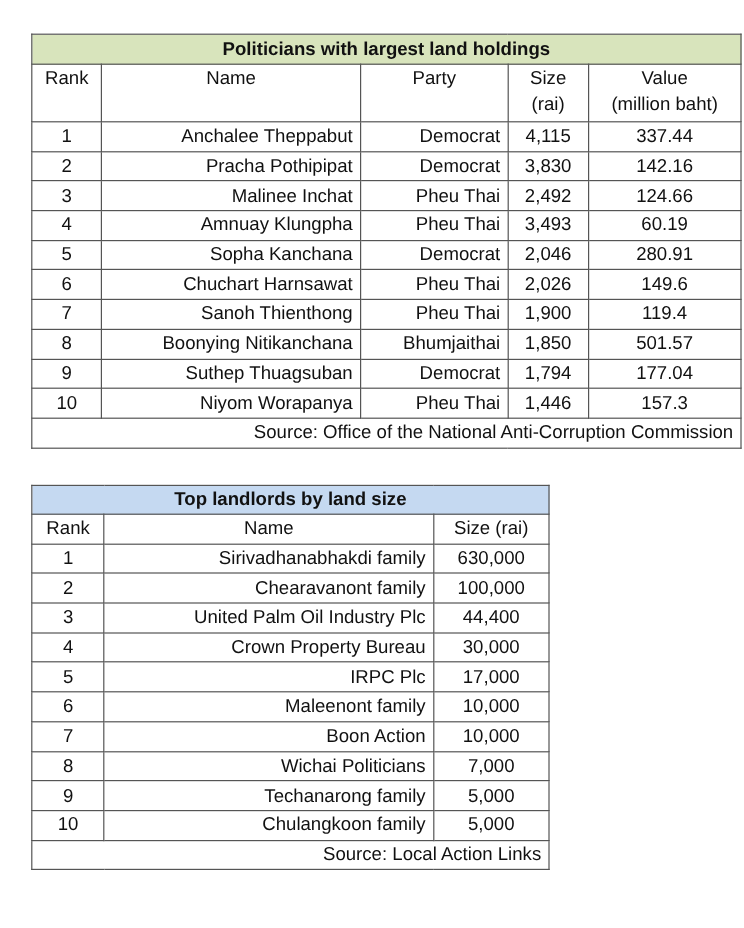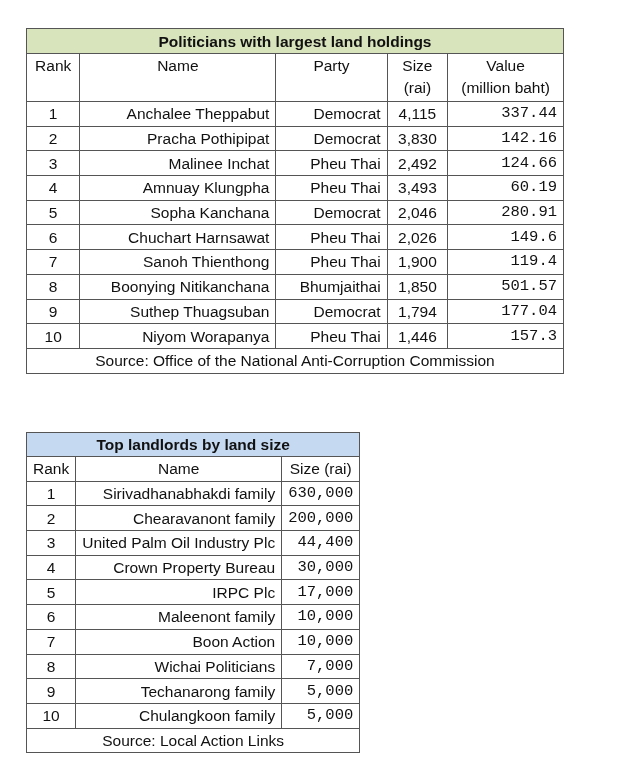--- a/index.html
+++ b/index.html
@@ -1,37 +1,37 @@
 <!DOCTYPE html>
 <html><head>
 <meta charset="utf-8">
 <style>
   html, body { margin: 0; padding: 0; background: #ffffff; }
   body { width: 620px; height: 773px; position: relative; font-family: "Liberation Sans", "DejaVu Sans", sans-serif; color: #111; }
   table { border-collapse: collapse; position: absolute; font-size: 15.5px; }
   td, th { border: 1px solid #555; padding: 0 6px; height: 23.7px; line-height: 23px; white-space: nowrap; }
   th { font-weight: normal; border-radius: 10px; }
   .title-row td { font-weight: bold; text-align: center; }
-  #t1 { left: 26px; top: 28px; width: 538px; }
+  #t1 { left: 26px; top: 28px; width: 592px; }
   #t1 .title-row td { background: #d8e4bc; height: 24px; }
   #t1 .hdr th { vertical-align: top; height: 46px; line-height: 22px; padding-top: 1px; }
   #t1 col.c-rank { width: 54px; }
   #t1 col.c-name { width: 200px; }
   #t1 col.c-party { width: 114px; }
   #t1 col.c-size { width: 62px; }
   #t1 col.c-value { width: 118px; }
-  #t2 { left: 26px; top: 432px; width: 331px; }
+  #t2 { left: 26px; top: 404px; width: 432px; }
   #t2 .title-row td { background: #c5d9f1; height: 23px; }
   #t2 col.c-rank { width: 54px; }
   #t2 col.c-name { width: 245px; }
   #t2 col.c-size { width: 86px; }
   .num-c { text-align: center; }
-  .num-r { text-align: right; font-family: Liberation Mono, monospace; }
+  .num-r { text-align: center; }
   .txt-l { text-align: right; }
-  .src td { text-align: center; margin-left: 24px; }
+  .src td { text-align: right; margin-left: 24px; }
 </style>
 </head>
 <body>
 
 <table id="t1">
   <colgroup>
     <col class="c-rank">
       <col class="c-name">
       <col class="c-party">
       <col class="c-size">
@@ -146,21 +146,21 @@
   </tbody>
     <tbody id="t2-body">
       <tr>
         <td class="num-c">1</td>
         <td class="txt-l">Sirivadhanabhakdi family</td>
         <td class="num-r">630,000</td>
       </tr>
       <tr>
         <td class="num-c">2</td>
         <td class="txt-l">Chearavanont family</td>
-        <td class="num-r">200,000</td>
+        <td class="num-r">100,000</td>
       </tr>
       <tr>
         <td class="num-c">3</td>
         <td class="txt-l">United Palm Oil Industry Plc</td>
         <td class="num-r">44,400</td>
       </tr>
       <tr>
         <td class="num-c">4</td>
         <td class="txt-l">Crown Property Bureau</td>
         <td class="num-r">30,000</td>

